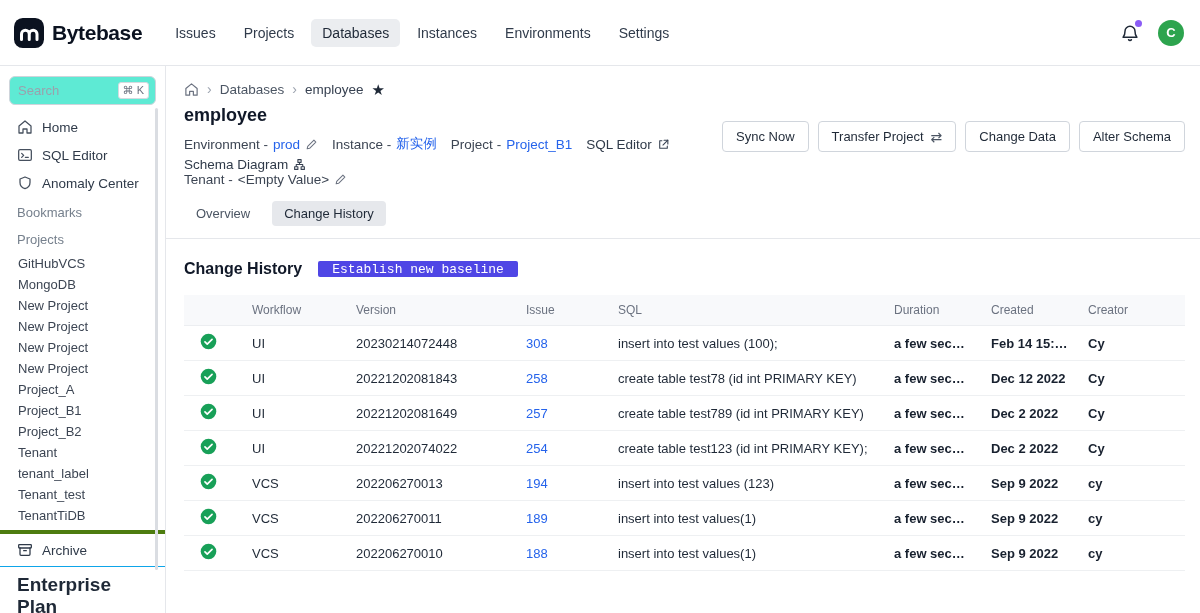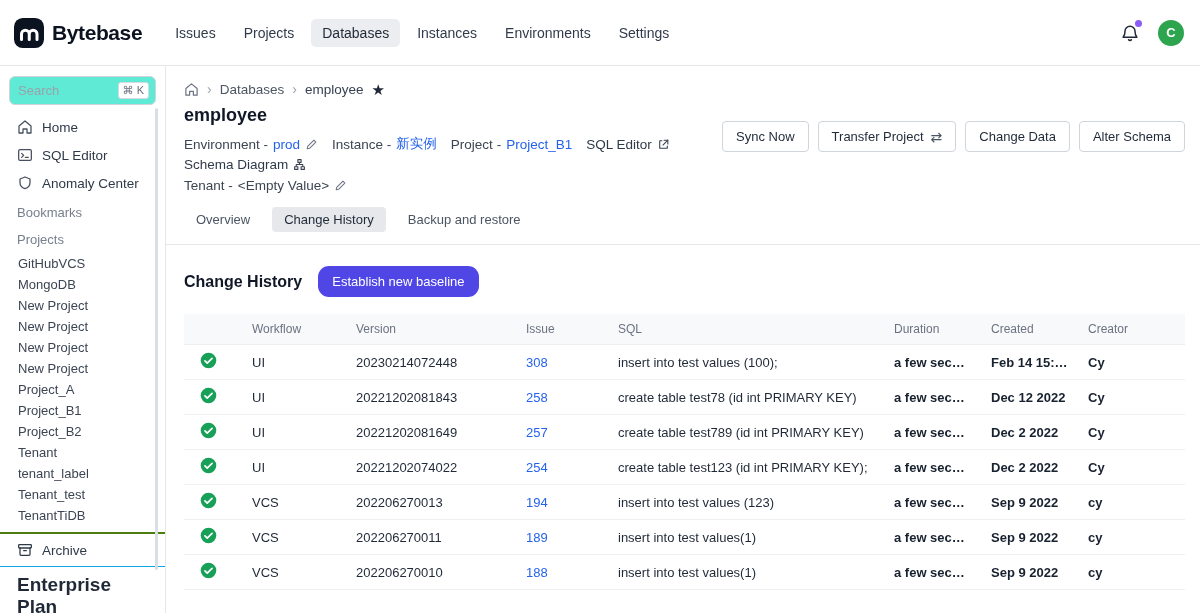--- a/index.html
+++ b/index.html
@@ -27,54 +27,54 @@
   .sidebar { position: relative; width: 166px; flex: 0 0 166px; border-right: 1px solid #e5e7eb; display: flex; flex-direction: column; padding-top: 10px; }
   .search-box { display: flex; align-items: center; margin: 0 9px 8px 9px; border: 1px solid #cfd4db; border-radius: 6px; padding: 5px 6px 5px 8px; background: #5eead4; }
   .search-box input { border: 0; outline: 0; width: 100%; font-size: 13px; color: #4b5563; font-family: "Liberation Sans", sans-serif; background: transparent; }
   .search-box input::placeholder { color: #9aa1ac; }
   .kbd { font-size: 11px; color: #6b7280; border: 1px solid #d6dae0; border-radius: 3px; padding: 1px 4px; white-space: nowrap; background: #fff; }
   .snav-item { display: flex; align-items: center; gap: 9px; padding: 6px 17px; font-size: 13.5px; color: #2f3a49; cursor: pointer; }
   .snav-item .ic { color: #46505e; }
   .side-label { padding: 8px 17px 4px 17px; font-size: 13px; color: #76808d; cursor: pointer; }
   .project-list { flex: 1; overflow: hidden; padding-top: 2px; }
   .project-item { padding: 3px 17px 3px 18px; font-size: 13px; color: #3c4553; cursor: pointer; white-space: nowrap; }
-  .archive-row { border-top: 2px solid #4d7c0f; display: flex; align-items: center; gap: 9px; padding: 8px 17px; font-size: 13.5px; color: #2f3a49; cursor: pointer; }
+  .archive-row { border-top: 4px solid #4d7c0f; display: flex; align-items: center; gap: 9px; padding: 8px 17px; font-size: 13.5px; color: #2f3a49; cursor: pointer; }
   .plan-row { border-top: 1px solid #0ea5e9; padding: 7px 17px 9px 17px; font-size: 19px; font-weight: 600; color: #1f2937; }
   .side-scrollbar { position: absolute; right: 7px; top: 42px; width: 3px; height: 462px; border-radius: 2px; background: #dadde2; }
 
   
   .main { flex: 1; min-width: 0; }
   .head-wrap { border-bottom: 1px solid #e5e7eb; }
   .breadcrumb { display: flex; align-items: center; gap: 8px; padding: 15px 16px 6px 18px; color: #6b7280; }
   .crumb-link { font-size: 13.5px; color: #4b5563; cursor: pointer; }
   .crumb-current { font-size: 13.5px; color: #374151; }
   .crumb-sep { color: #9ca3af; font-size: 14px; }
   .fav-star { color: #1f2937; font-size: 15px; cursor: pointer; line-height: 1; }
 
   .page-head { display: flex; justify-content: space-between; align-items: flex-start; padding: 2px 15px 0 18px; }
   .page-title { font-size: 18px; font-weight: 700; color: #101828; }
   .meta-row { display: flex; align-items: center; flex-wrap: wrap; gap: 4px 14px; margin-top: 9px; font-size: 13.5px; color: #3c4553; }
-  .meta-row + .meta-row { margin-top: 6px; }
+  .meta-row + .meta-row { margin-top: 0; }
   .meta-group { display: flex; align-items: center; gap: 5px; white-space: nowrap; }
   .meta-link { color: #2563eb; cursor: pointer; }
   .meta-strong { color: #2f3a49; cursor: pointer; display: flex; align-items: center; gap: 5px; }
   .mini-icon { color: #6b7280; cursor: pointer; }
   .dark-icon { color: #374151; }
 
   .head-actions { display: flex; gap: 9px; margin-top: 16px; }
   .btn { display: inline-flex; align-items: center; gap: 7px; background: #fff; border: 1px solid #d0d5dc; border-radius: 4px; padding: 0 13px; height: 31px; font-size: 13px; color: #1f2937; cursor: pointer; white-space: nowrap; font-family: "Liberation Sans", sans-serif; }
   .btn .glyph { font-size: 14px; color: #4b5563; }
 
   .tabs { display: flex; align-items: center; gap: 10px; padding: 14px 16px 12px 18px; }
   .tab { font-size: 13px; color: #4b5563; padding: 5px 12px; border-radius: 4px; cursor: pointer; }
   .tab.active { background: #e6e8ec; color: #1f2937; }
 
   .section-head { display: flex; align-items: center; gap: 16px; padding: 21px 16px 15px 18px; }
   .section-title { font-size: 16px; font-weight: 700; color: #101828; }
-  .btn-primary { background: #4f46e5; color: #fff; border: 0; border-radius: 11px; height: 31px; padding: 0 14px; font-size: 13px; cursor: pointer; font-family: Liberation Sans, sans-serif; }
+  .btn-primary { background: #4f46e5; color: #fff; border: 0; border-radius: 2px; height: 16px; padding: 0 14px; font-size: 13px; cursor: pointer; font-family: Liberation Mono, monospace; }
 
   .table-wrap { padding: 2px 15px 0 18px; }
   table.history { width: 100%; border-collapse: collapse; table-layout: fixed; }
   .history thead th { background: #f8f9fb; font-size: 12px; font-weight: 500; color: #6b7280; text-align: left; padding: 8px 10px; border-bottom: 1px solid #eceef1; }
   .history tbody td { font-size: 13px; color: #1f2937; padding: 7px 10px; border-bottom: 1px solid #eef0f2; overflow: hidden; text-overflow: ellipsis; white-space: nowrap; }
   .history .c-status { padding-left: 16px; }
   .history td.c-duration, .history td.c-created, .history td.c-creator { font-weight: 700; color: #18212f; }
   .issue-link { color: #2563eb; cursor: pointer; text-decoration: none; }
   .check-badge { display: inline-block; width: 17px; height: 17px; }
 </style>
@@ -259,21 +259,20 @@
             <span class="glyph">⇄</span>
           </button>
           <button class="btn">Change Data</button>
           <button class="btn">Alter Schema</button>
         </div>
       </div>
 
       <div class="tabs">
         <span class="tab">Overview</span>
         <span class="tab active">Change History</span>
-        <span class="tab">Backup and restore</span>
       </div>
     </div>
 
     <div class="section-head">
       <span class="section-title">Change History</span>
       <button class="btn-primary">Establish new baseline</button>
     </div>
 
     <div class="table-wrap">
       <table class="history">

